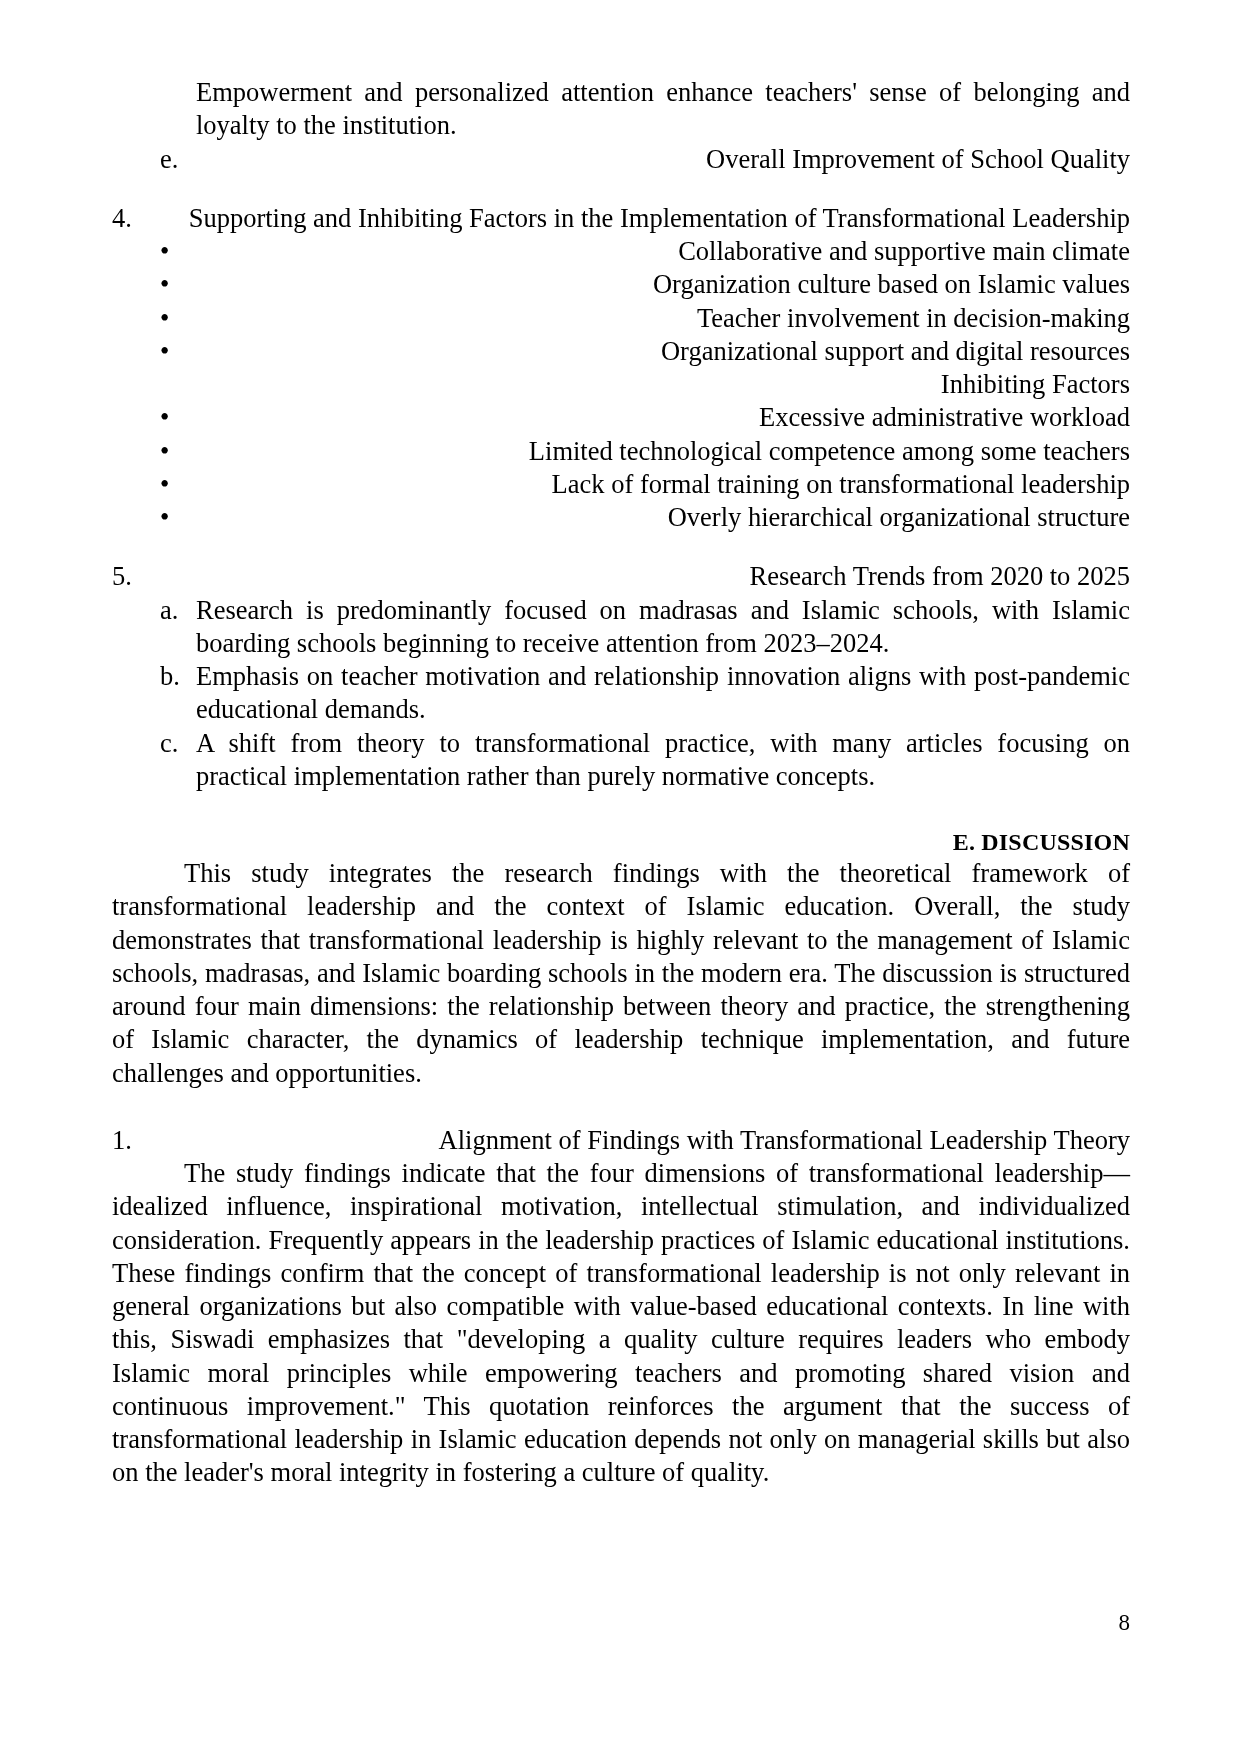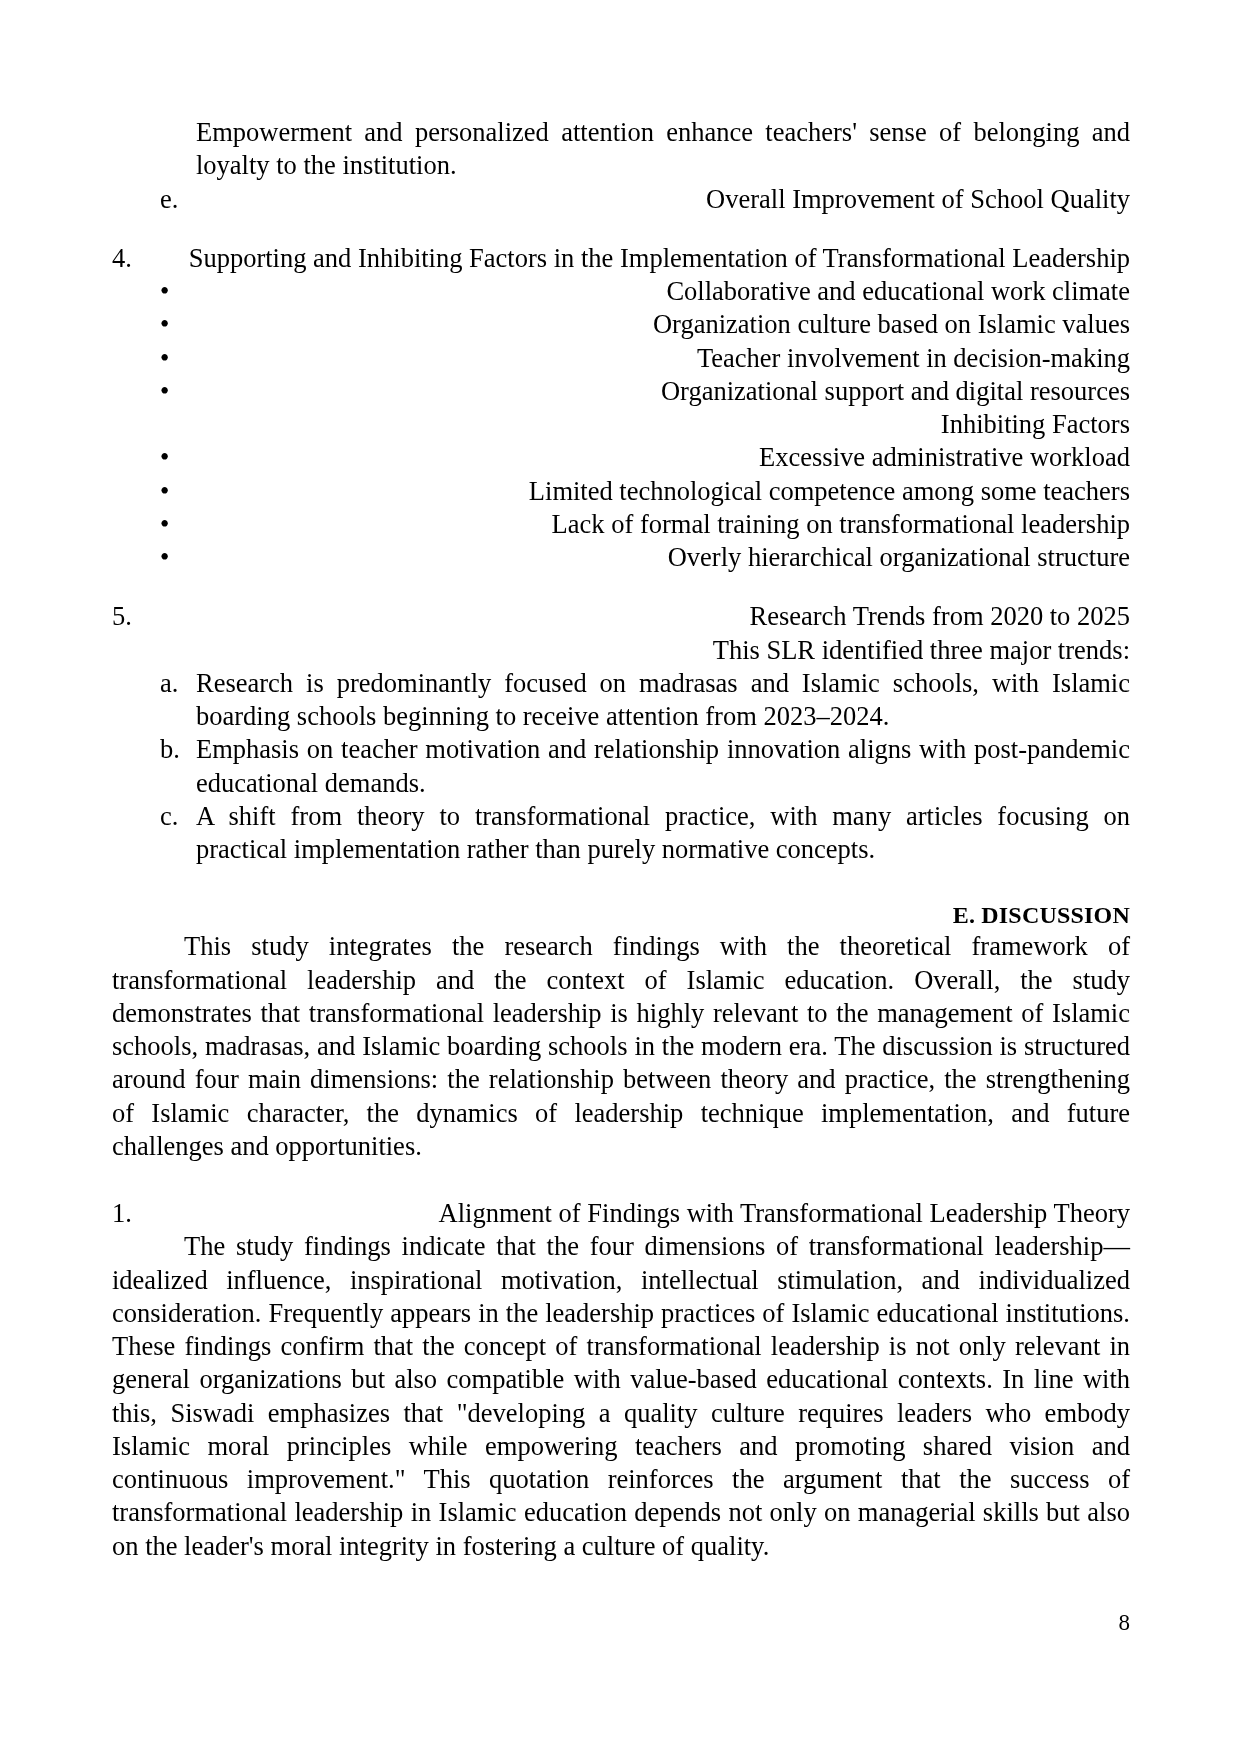--- a/index.html
+++ b/index.html
@@ -10,21 +10,21 @@
   body {
     font-family: "Liberation Serif", "DejaVu Serif", serif;
     color: #000000;
   }
   .page {
     position: relative;
     width: 1242px;
     height: 1754px;
     background: #ffffff;
     box-sizing: border-box;
-    padding: 116px 112px 0 112px;
+    padding: 76px 112px 0 112px;
     overflow: hidden;
   }
   .content {
     width: 1018px;
     font-size: 26.5px;
     line-height: 1.255;
   }
 
   
   p { margin: 0; }
@@ -96,21 +96,21 @@
     <div class="gap-md"></div>
 
     <div class="row lvl-num">
       <span class="marker">4.</span>
       <span class="body left">Supporting and Inhibiting Factors in the Implementation of Transformational Leadership</span>
     </div>
 
 
     <div class="row lvl-bullet">
       <span class="marker">•</span>
-      <span class="body left">Collaborative and educational work climate</span>
+      <span class="body left">Collaborative and supportive main climate</span>
     </div>
     <div class="row lvl-bullet">
       <span class="marker">•</span>
       <span class="body left">Organization culture based on Islamic values</span>
     </div>
     <div class="row lvl-bullet">
       <span class="marker">•</span>
       <span class="body left">Teacher involvement in decision-making</span>
     </div>
     <div class="row lvl-bullet">
@@ -138,21 +138,20 @@
     </div>
 
 
     <div class="gap-md"></div>
 
     <div class="row lvl-num">
       <span class="marker">5.</span>
       <span class="body left">Research Trends from 2020 to 2025</span>
     </div>
 
-    <p class="left cont-72">This SLR identified three major trends:</p>
 
     <div class="row lvl-alpha">
       <span class="marker">a.</span>
       <span class="body just">Research is predominantly focused on madrasas and Islamic schools, with Islamic boarding schools beginning to receive attention from 2023–2024.</span>
     </div>
     <div class="row lvl-alpha">
       <span class="marker">b.</span>
       <span class="body just">Emphasis on teacher motivation and relationship innovation aligns with post-pandemic educational demands.</span>
     </div>
     <div class="row lvl-alpha">

